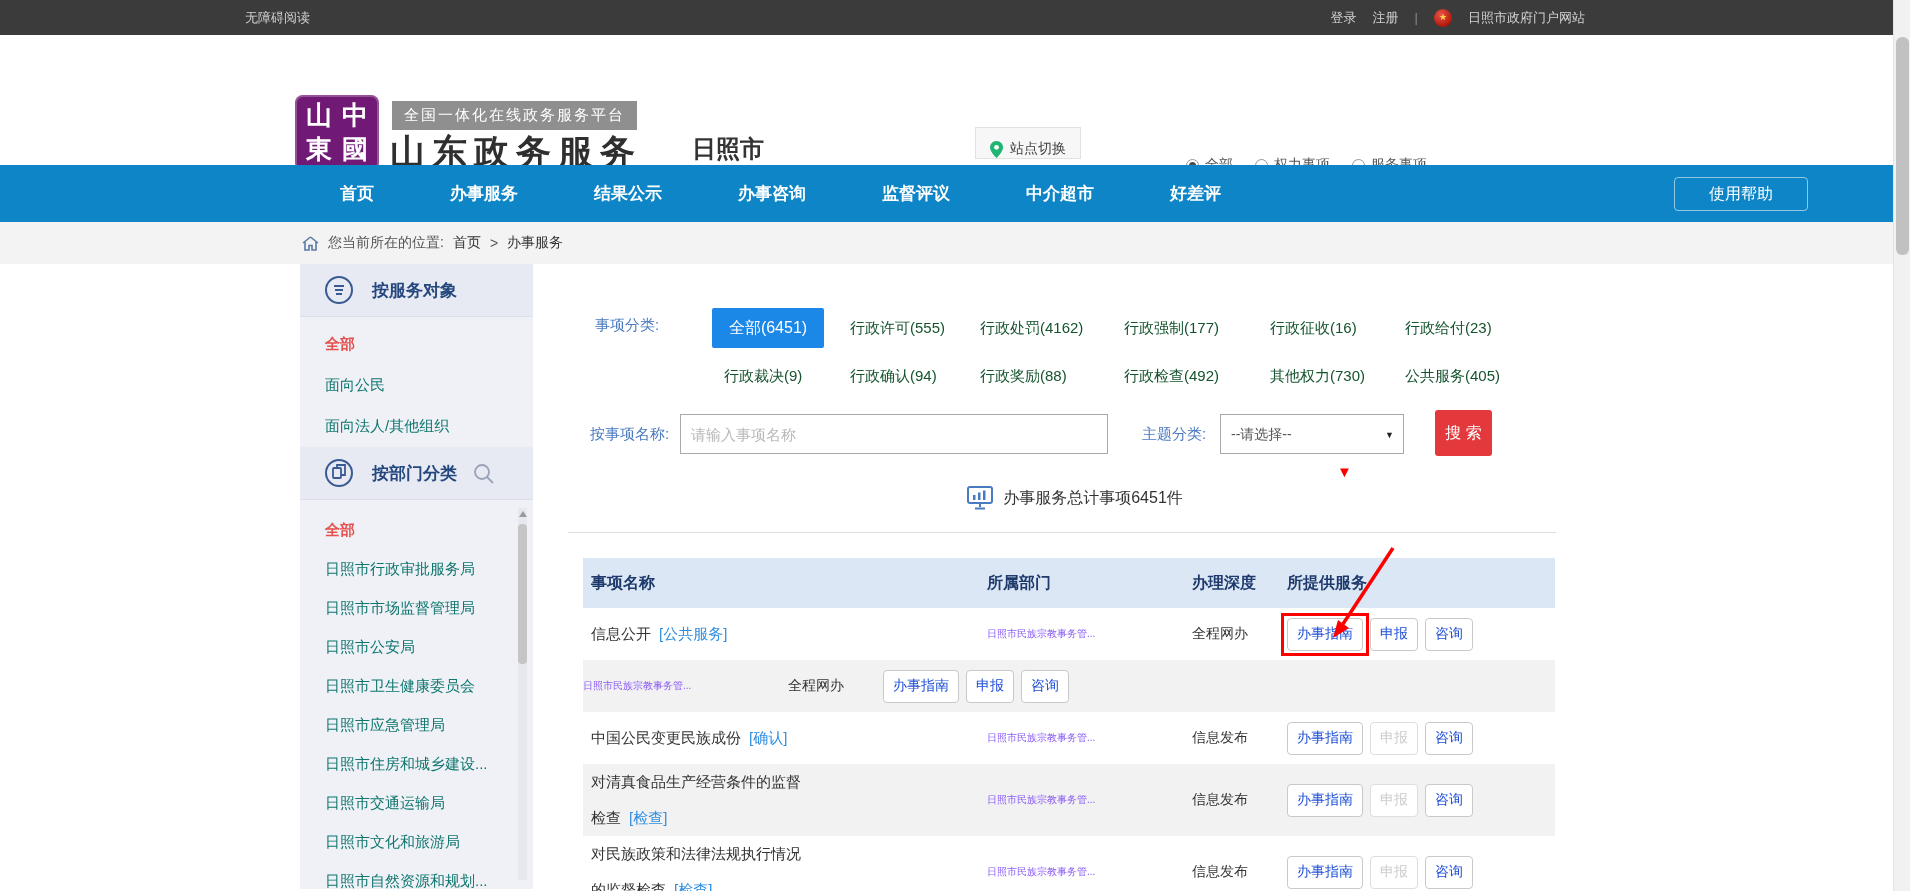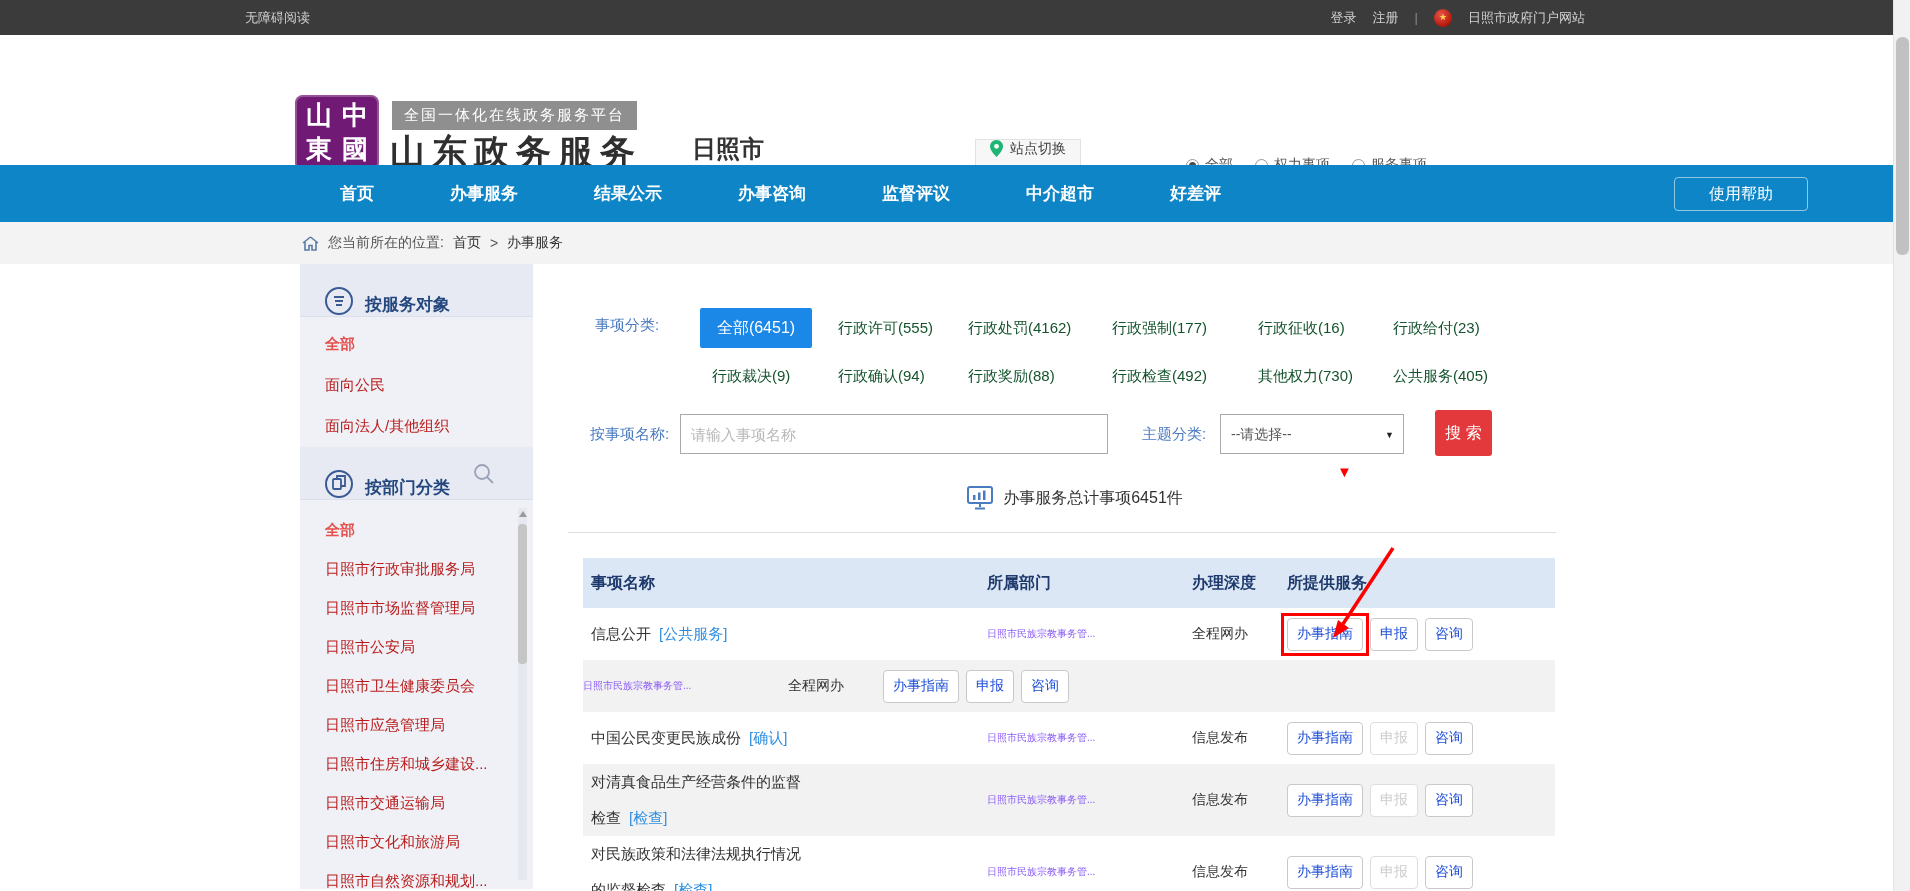--- a/index.html
+++ b/index.html
@@ -23,22 +23,22 @@
   .seal { position:absolute; left:295px; top:60px; width:84px; height:76px; background:#701a75;
     border-radius:8px; display:flex; justify-content:center; gap:4px; padding:4px 5px;
     box-shadow:inset 0 0 0 2px rgba(255,255,255,.25); }
   .seal-col { width:32px; font-size:26px; font-weight:bold; color:#fff; text-align:center;
     line-height:34px; word-break:break-all; font-family:"Liberation Serif","DejaVu Serif",serif; }
   .badge { position:absolute; left:392px; top:66px; background:#8f8f8f; color:#fff;
     font-size:15px; letter-spacing:2px; padding:5px 12px; }
   .brand { position:absolute; left:390px; top:94px; font-size:35px; font-weight:bold;
     color:#2f2f2f; letter-spacing:7px; }
   .city { position:absolute; left:692px; top:98px; font-size:24px; font-weight:bold; color:#333; }
-  .site-switch { position:absolute; left:975px; top:104px; height:32px; padding:0 14px;
-    background:#f7f7f7; border:1px solid #e2e2e2; display:flex; align-items:flex-start; gap:7px;
+  .site-switch { position:absolute; left:975px; top:92px; height:32px; padding:0 14px;
+    background:#f7f7f7; border:1px solid #e2e2e2; display:flex; align-items:flex-end; gap:7px;
     font-size:14px; color:#444; cursor:pointer; }
   .hsearch { position:absolute; left:1183px; top:66px; width:408px; height:44px;
     border:1px solid #ccc; background:#fff; }
   .hsearch input { width:100%; height:100%; border:0; outline:0; padding:0 40px 0 14px;
     font-size:16px; color:#333; font-family:inherit; }
   .hsearch input::placeholder { color:#c4c4c4; }
   .hsearch .mag { position:absolute; right:8px; top:9px; }
   .scopes { position:absolute; left:1186px; top:121px; display:flex; gap:22px;
     font-size:14px; color:#555; }
   .scope { display:flex; align-items:center; gap:6px; cursor:pointer; }
@@ -55,40 +55,40 @@
     display:flex; align-items:center; justify-content:center; cursor:pointer; }
 
   
   .crumb { position:absolute; left:0; top:222px; width:1910px; height:42px; background:#f3f3f3;
     display:flex; align-items:center; gap:9px; padding-left:302px; font-size:14px; color:#555; }
   .crumb .lnk { color:#333; cursor:pointer; }
 
   
   .sidebar { position:absolute; left:300px; top:264px; width:233px; height:627px; }
   .sb-head { height:53px; background:#e7eaf3; border-bottom:1px solid #dadfeb;
-    display:flex; align-items:flex-end; gap:11px; padding-left:24px; position:relative; }
+    display:flex; align-items:center; gap:18px; padding-left:24px; position:relative; }
   .sb-head .ttl { font-size:17px; font-weight:bold; color:#24477e; }
   .sb-head .sb-mag { position:absolute; right:38px; top:16px; }
   .sb-list1 { height:130px; background:#eff1f6; padding-top:6px; }
   .sb-list1 .sb-item { height:41px; line-height:41px; }
-  .sb-item { padding-left:25px; font-size:15px; color:#b91c1c; cursor:pointer;
+  .sb-item { padding-left:25px; font-size:15px; color:#0f766e; cursor:pointer;
     white-space:nowrap; overflow:hidden; }
   .sb-item.active { color:#e4514e; font-weight:bold; }
   .sb-list2 { height:389px; background:#eff1f6; padding-top:10px; position:relative; overflow:hidden; }
   .sb-list2 .sb-item { height:39px; line-height:39px; }
   .sb-scroll { position:absolute; right:6px; top:8px; width:9px; height:372px; background:#e6e8f0; }
   .sb-arrow { width:0; height:0; border-left:4.5px solid transparent; border-right:4.5px solid transparent;
     border-bottom:6px solid #9a9a9a; margin:3px auto 0; }
   .sb-thumb { position:absolute; left:0; top:16px; width:9px; height:140px;
     background:#c5c5c5; border-radius:4px; cursor:pointer; }
 
   
   .main { position:absolute; left:560px; top:264px; width:1030px; height:627px; }
   .cat-label { position:absolute; left:35px; top:52px; font-size:15px; color:#4a7abf; }
-  .cat-grid { position:absolute; left:140px; top:40px; display:grid;
+  .cat-grid { position:absolute; left:152px; top:40px; display:grid;
     grid-template-columns:138px 130px 144px 146px 135px 120px; grid-auto-rows:48px;
     align-items:center; }
   .cat-item { font-size:15px; color:#14532d; cursor:pointer; white-space:nowrap; }
   .cat-item.r2first { padding-left:12px; }
   .cat-chip { width:112px; height:40px; line-height:40px; text-align:center; background:#1b87e6;
     color:#fff; font-size:16px; border-radius:2px; cursor:pointer; }
 
   .f-label { position:absolute; font-size:15px; color:#4a7abf; line-height:40px; top:150px; }
   .lb1 { left:30px; } .lb2 { left:582px; }
   .name-input { position:absolute; left:120px; top:150px; width:428px; height:40px;

